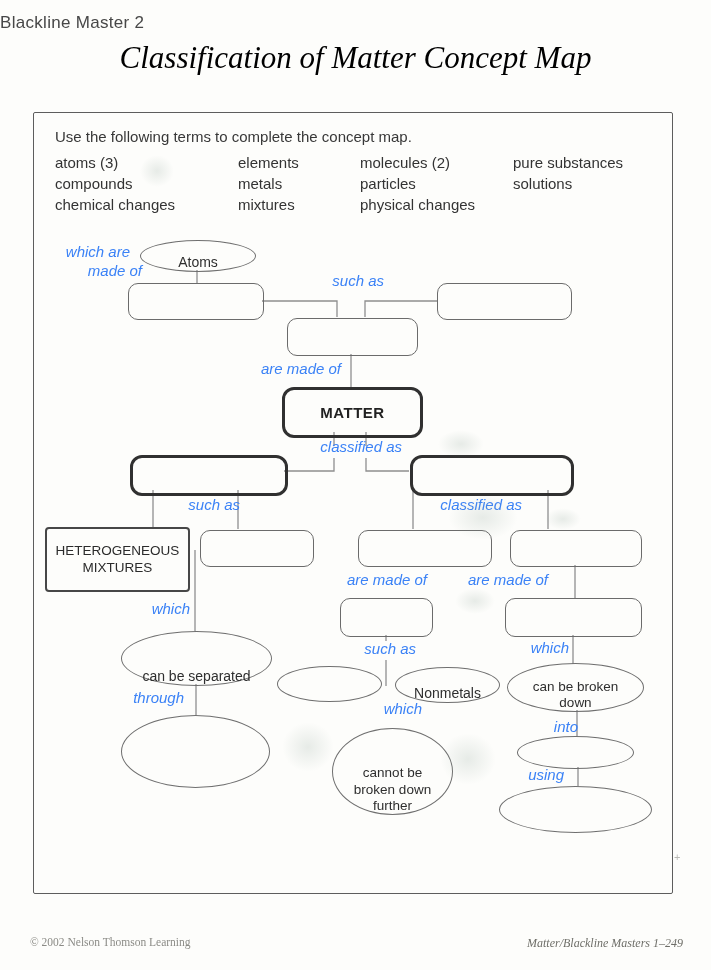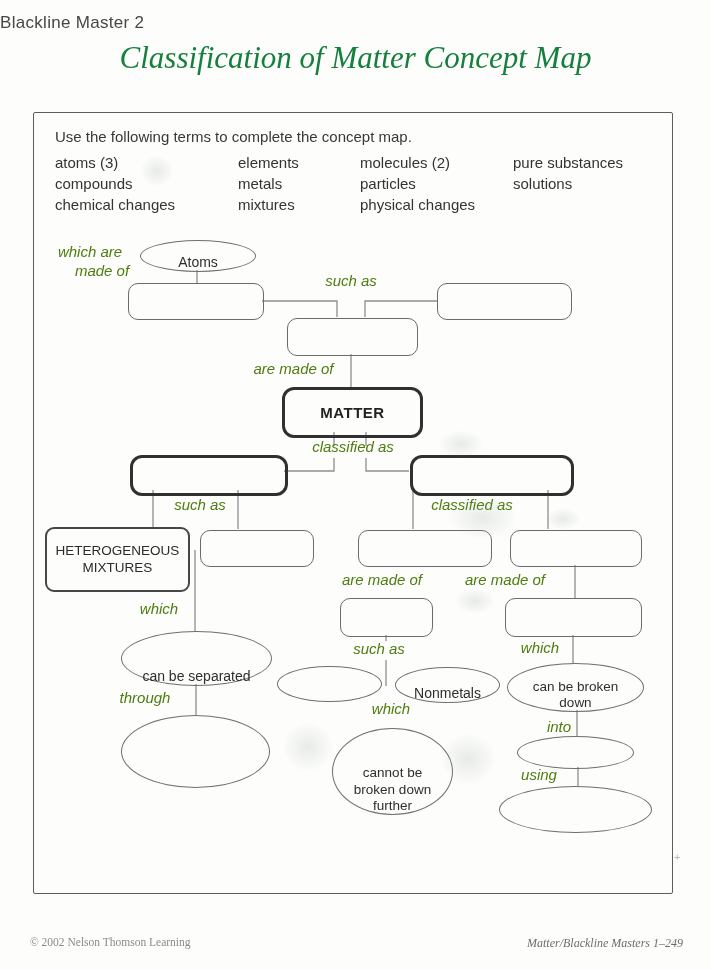--- a/index.html
+++ b/index.html
@@ -10,48 +10,48 @@
     color:#2f2f2f;
   }
   
   .kicker{
     position:absolute;left:0;top:13px;width:711px;text-align:left;
     font-size:17px;color:#474747;letter-spacing:.3px;
   }
   .main-title{
     position:absolute;left:0;top:40px;width:711px;text-align:center;
     font-family:"Liberation Serif","DejaVu Serif",serif;
-    font-style:italic;font-size:31px;color:#15803d;
+    font-style:italic;font-size:31px;color:#000000;
   }
   
   .frame{
     position:absolute;left:33px;top:112px;width:638px;height:780px;
     border:1.5px solid #5d5d5d;border-radius:2px;background:transparent;
   }
   .instruction{
     position:absolute;left:55px;top:128px;font-size:15px;color:#383838;
   }
   .term-col{position:absolute;top:152px;font-size:15px;color:#333;}
   .term-col .term{line-height:21px;white-space:nowrap;}
   
   .box{
     position:absolute;border:1.5px solid #6b6b6b;border-radius:10px;
     background:transparent;display:flex;align-items:center;justify-content:center;
     text-align:center;font-size:14px;color:#2e2e2e;line-height:1.15;
   }
   .box.thick{border:3px solid #303030;border-radius:12px;text-align:center;}
-  .box.medium{border:2px solid #474747;border-radius:9px;}
+  .box.medium{border:2px solid #474747;border-radius:4px;}
   .ellipse{
     position:absolute;border:1.4px solid #6f6f6f;border-radius:50%;
     background:transparent;display:flex;align-items:flex-end;justify-content:center;
     text-align:center;font-size:14px;color:#2e2e2e;line-height:1.2;
   }
   .lbl{
-    position:absolute;font-style:italic;font-size:15px;color:#4d7c0f;
-    text-align:center;white-space:nowrap;
+    position:absolute;font-style:italic;font-size:15px;color:#3b82f6;
+    text-align:right;white-space:nowrap;
   }
   .matter-text{font-weight:bold;font-size:15px;letter-spacing:.5px;color:#222;}
   .hetmix-text{font-size:13.5px;line-height:1.25;padding:0 4px;color:#2b2b2b;}
   .small-node-text{font-size:13.5px;line-height:1.2;}
   svg.wires{position:absolute;left:0;top:0;pointer-events:none;}
   
   .footer-left{
     position:absolute;left:30px;top:936px;
     font-family:"Liberation Serif","DejaVu Serif",serif;
     font-size:11.5px;color:#8b8b86;

